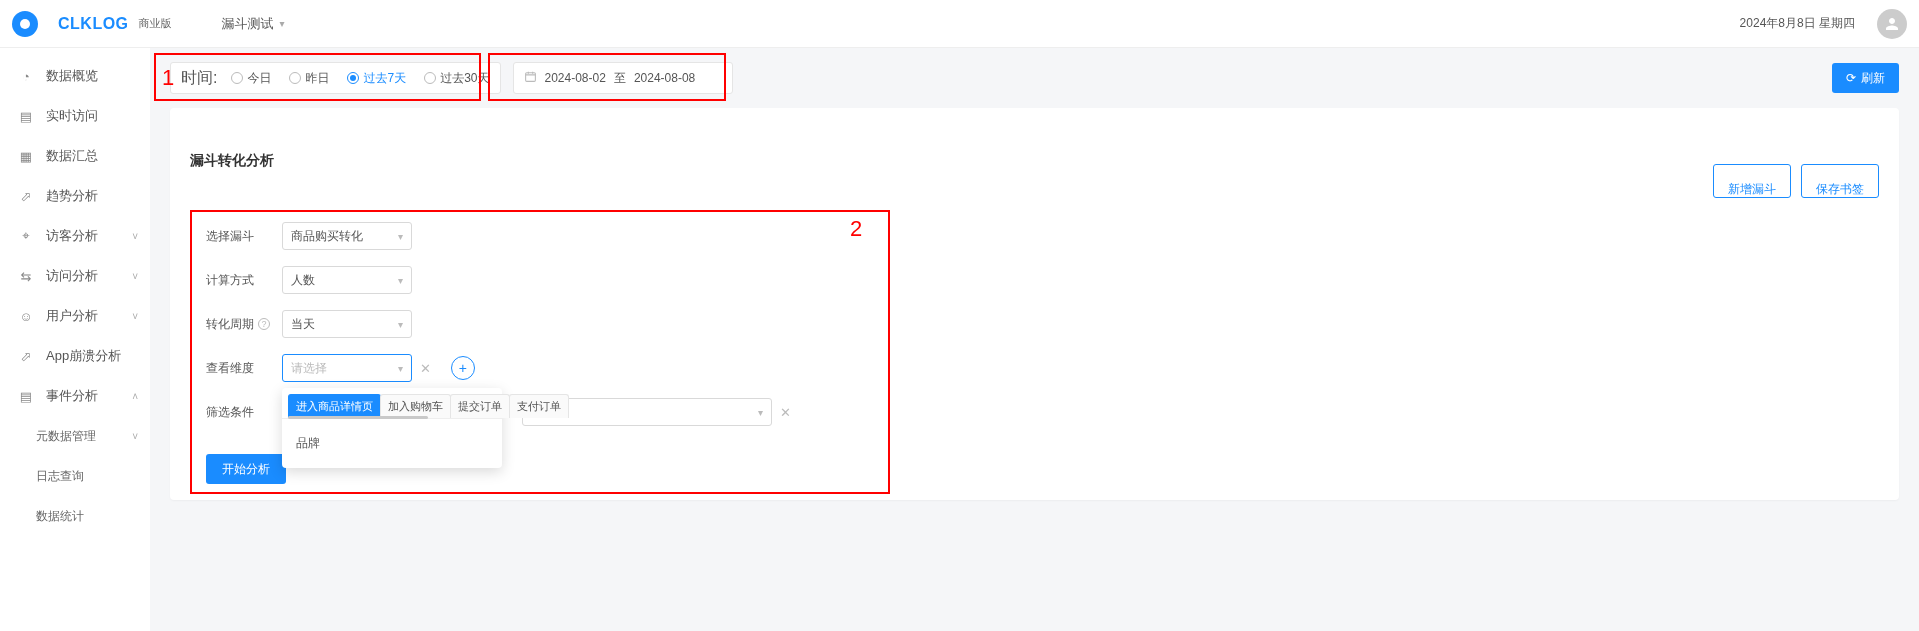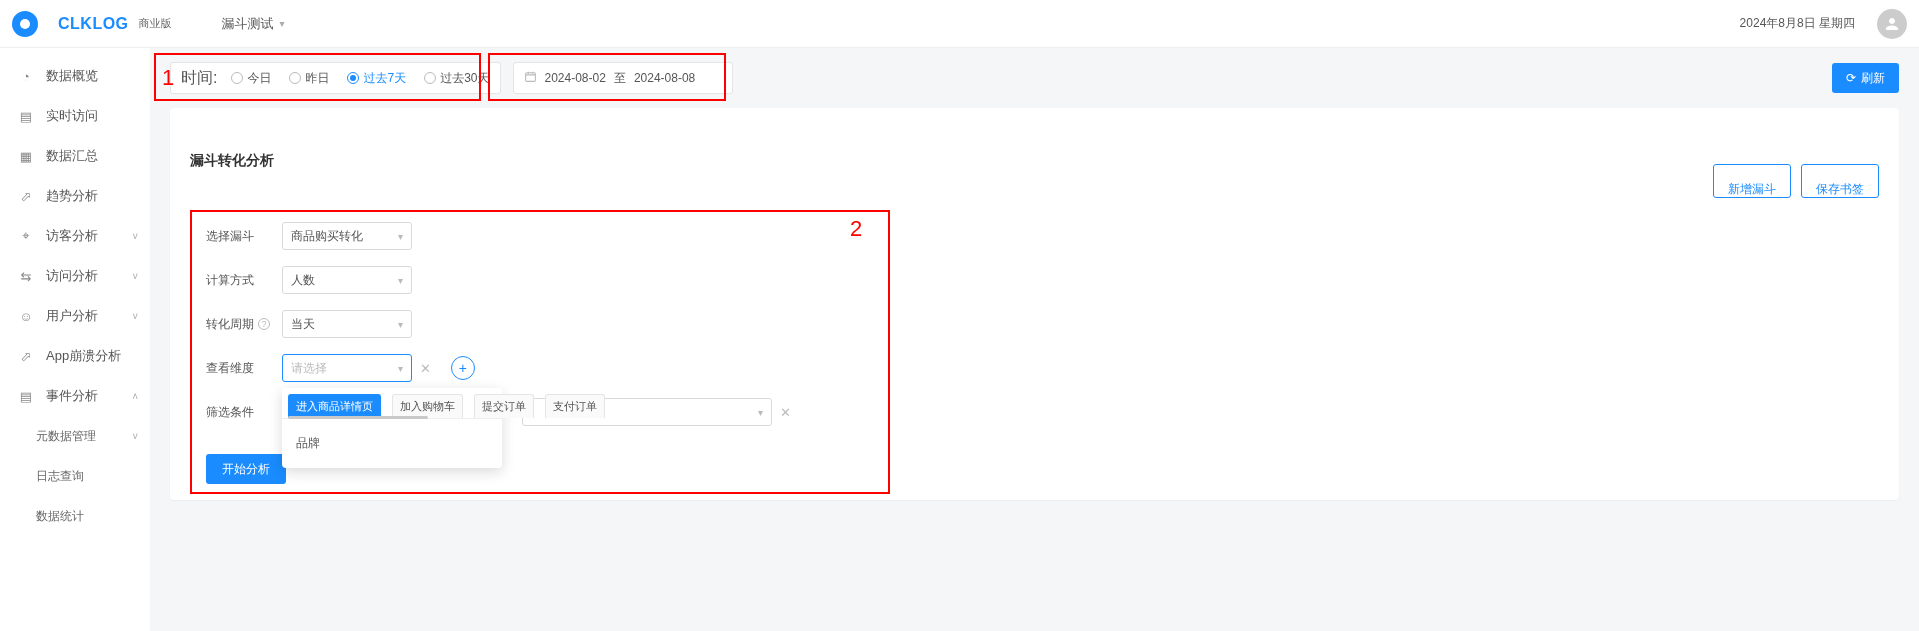--- a/index.html
+++ b/index.html
@@ -63,21 +63,21 @@
 .sel.ph { color:#bbb; }
 .clear-x { margin-left:8px; color:#bbb; cursor:pointer; font-size:13px; }
 .add-circle { width:24px; height:24px; border:1px solid #1a8cff; border-radius:50%; color:#1a8cff; display:flex; align-items:center; justify-content:center; margin-left:20px; cursor:pointer; font-size:14px; }
 .wide-sel { width:250px; height:28px; border:1px solid #d9d9d9; border-radius:3px; margin-left: 240px; display:flex; align-items:center; justify-content:flex-end; padding:0 8px; }
 .wide-sel .chv { color:#bbb; font-size:10px; }
 
 .primary-btn { height:30px; background:#1a8cff; color:#fff; border:none; border-radius:3px; padding:0 16px; font-size:12px; cursor:pointer; margin-top:18px; margin-left:0;text-align:right; }
 
 
 .dropdown { position:absolute; top:172px; left:92px; width:220px; background:#fff; border-radius:4px; box-shadow:0 4px 14px rgba(0,0,0,0.15); z-index:10; }
-.dd-tabs { display:flex; border-bottom:1px solid #eee; padding:6px 6px 0 6px; gap:12px; position:relative; }
+.dd-tabs { display:flex; border-bottom:1px solid #eee; padding:6px 6px 0 6px; gap:0; position:relative; }
 .dd-tab { font-size:11px; padding:4px 7px; cursor:pointer; color:#555; border:1px solid #e5e5e5; border-bottom:none; border-radius:3px 3px 0 0; margin-right:-1px; background:#fafafa; white-space:nowrap; }
 .dd-tab.on { background:#1a8cff; color:#fff; border-color:#1a8cff; }
 .dd-scroll-ind { position:absolute; bottom:-1px; left:6px; width:140px; height:3px; background:#c9c9c9; border-radius:2px; }
 .dd-body { padding:8px 0; }
 .dd-item { padding:8px 14px; font-size:12px; color:#555; cursor:pointer; }
 
 </style>
 </head>
 <body>
 

